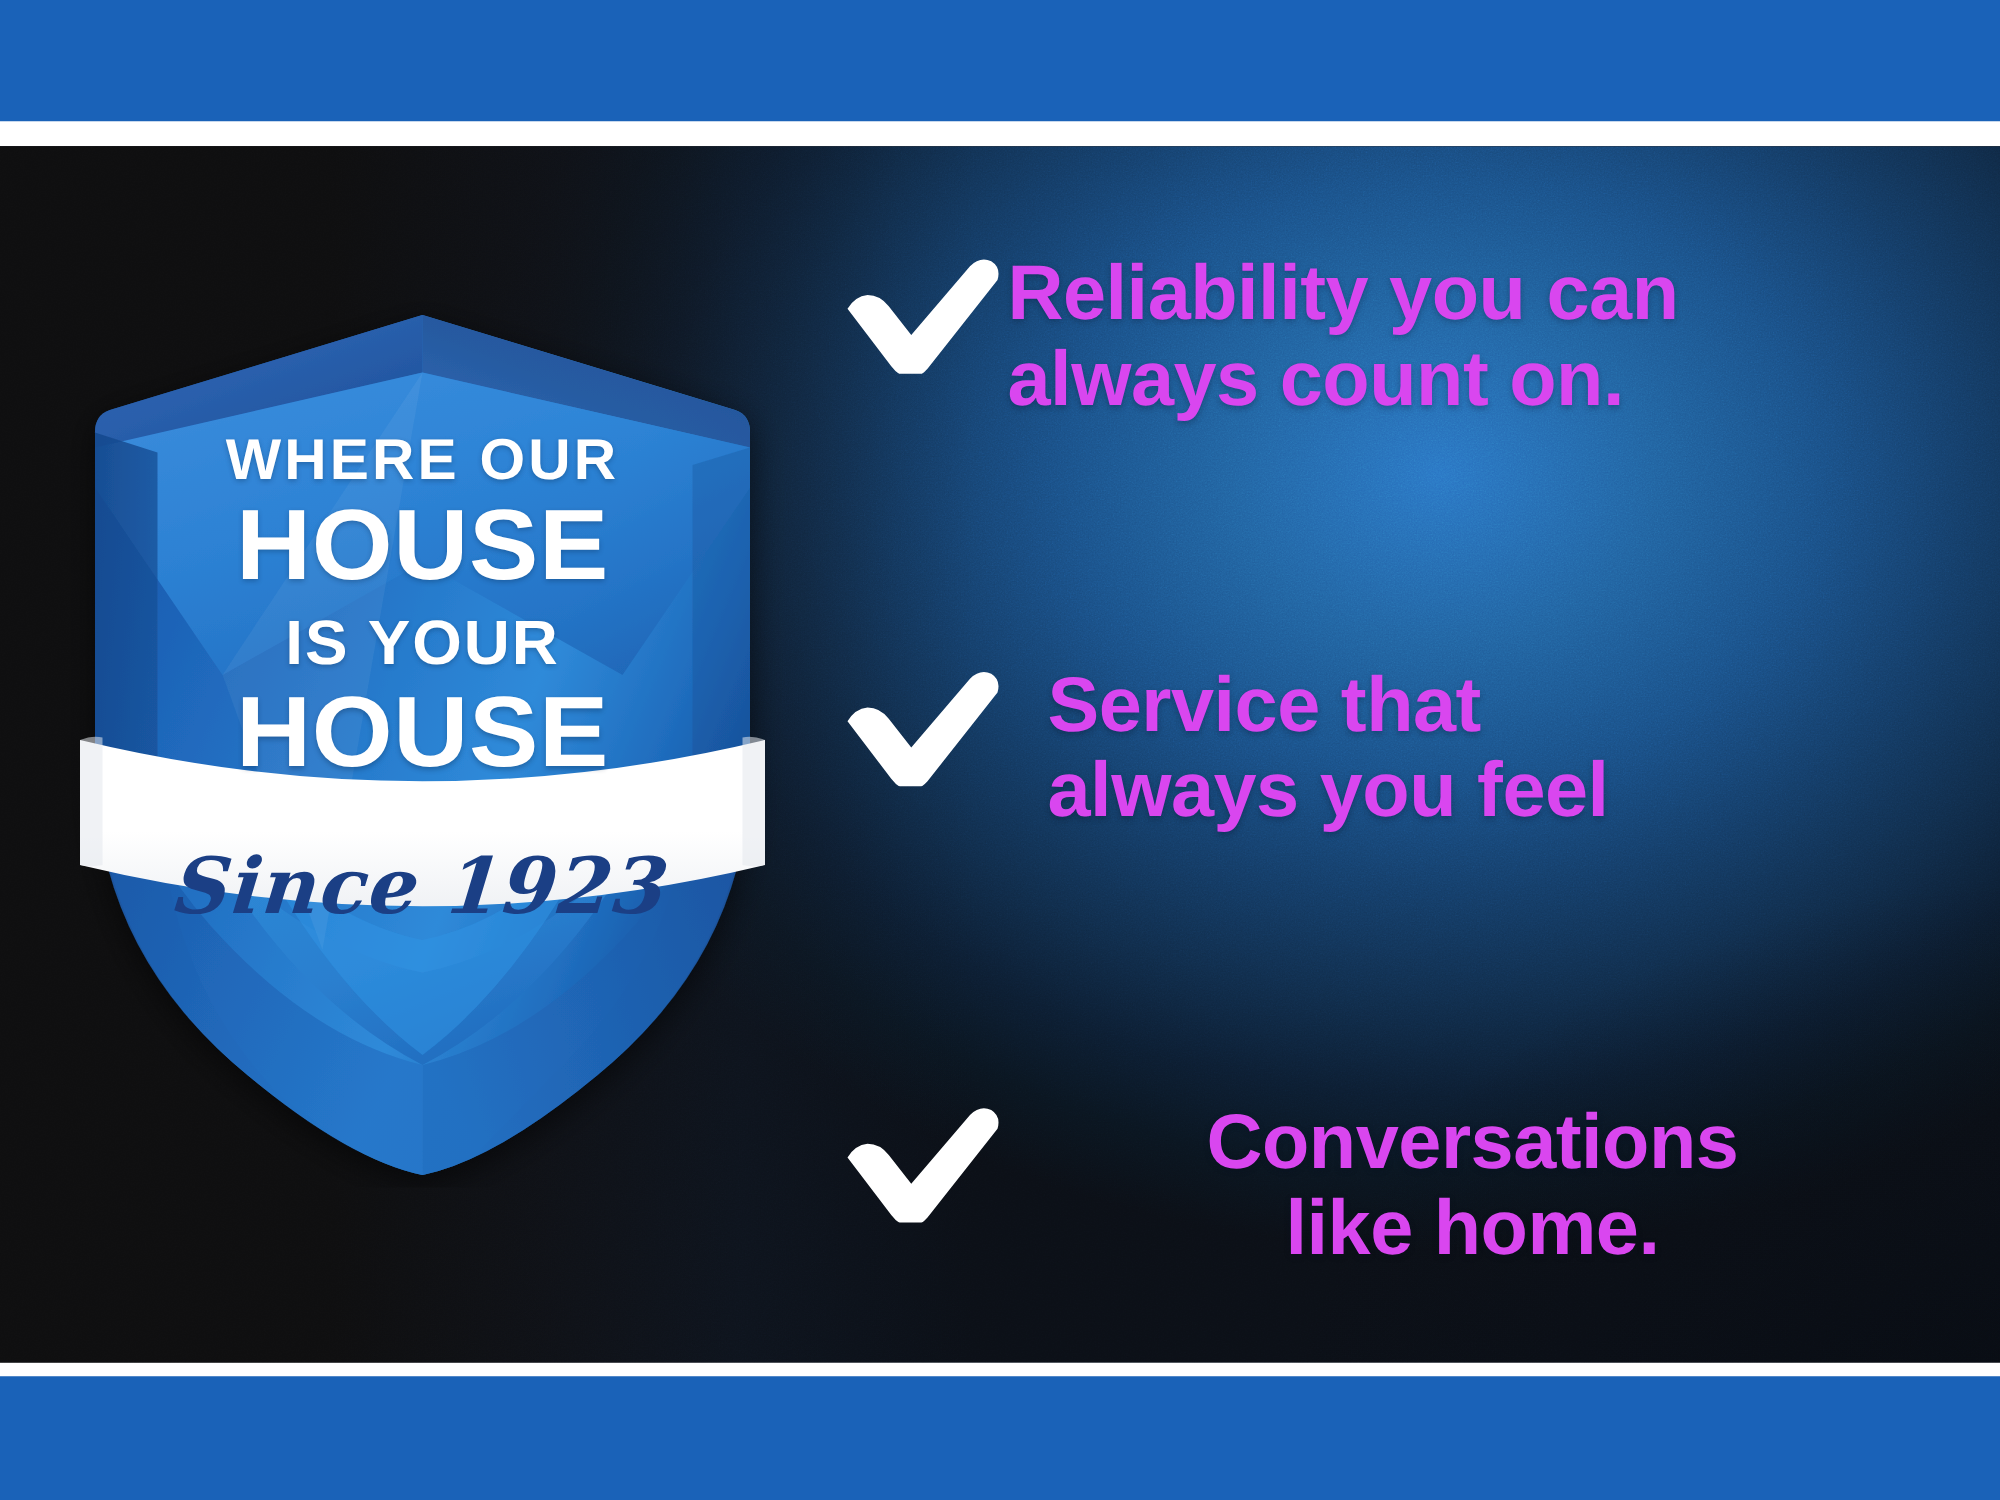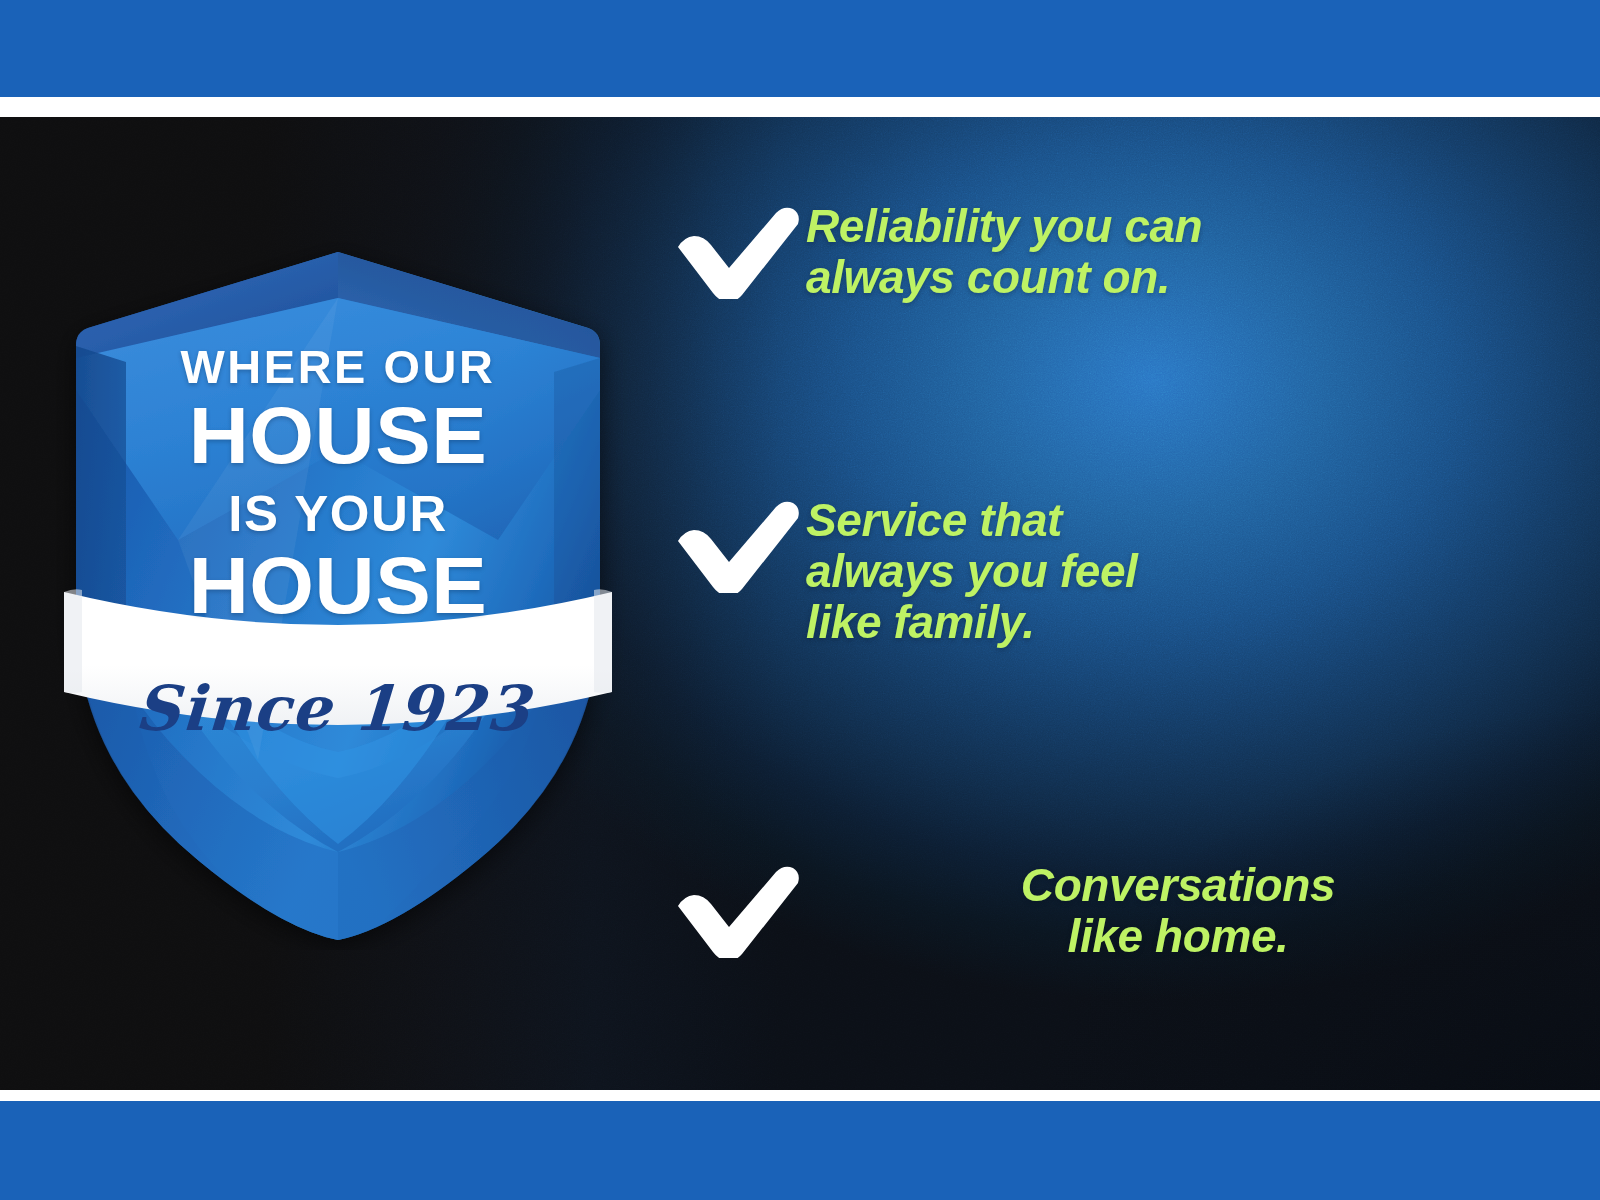--- a/index.html
+++ b/index.html
@@ -171,42 +171,41 @@
     left: 670px;
     top: 80px;      
     width: 880px;
   }
   .benefit {
     position: relative;
     display: flex;
     align-items: flex-start;
   }
   #benefit-0 { margin-top: 0px;   }
-  #benefit-1 { margin-top: 188px; }
+  #benefit-1 { margin-top: 188px; gap: 32px; }
   #benefit-2 { margin-top: 208px; text-align: center; }
 
   .check-icon {
     flex: 0 0 auto;
     width: 136px;
     height: 96px;
     margin-top: 6px;
   }
   .check-icon svg { display: block; width: 100%; height: 100%; }
 
   .benefit-text {
     flex: 1 1 auto;
-    color: #bef264;
+    color: #d946ef;
     font-family: "Liberation Sans", sans-serif;
     font-weight: bold;
-    font-size: 46px;
+    font-size: 62px;
     line-height: 1.11;
     letter-spacing: -0.4px;
     padding-top: 4px;
     text-shadow: 0 2px 5px rgba(4,16,34,0.28);
-    font-style: italic;
   }
   .benefit-text .tline { display: block; white-space: nowrap; }
 </style>
 </head>
 <body>
 
 <div id="stage">
 
   <div id="top-bar" class="brand-bar"></div>
 
@@ -358,21 +357,20 @@
         <div class="check-icon">
           <svg viewBox="0 0 136 96" xmlns="http://www.w3.org/2000/svg">
             <path d="M 8 44 Q 14 34 24 33 Q 34 33 41 42 L 59 65 L 106 10
                      Q 114 2 123 6 Q 131 11 128 21
                      L 72 92 Q 65 100 57 99 Q 49 98 43 90 Z" fill="#ffffff"></path>
           </svg>
         </div>
         <div class="benefit-text">
           <span class="tline">Service that</span>
           <span class="tline">always you feel</span>
-          <span class="tline">like family.</span>
         </div>
       </div>
 
       <div class="benefit" id="benefit-2">
         <div class="check-icon">
           <svg viewBox="0 0 136 96" xmlns="http://www.w3.org/2000/svg">
             <path d="M 8 44 Q 14 34 24 33 Q 34 33 41 42 L 59 65 L 106 10
                      Q 114 2 123 6 Q 131 11 128 21
                      L 72 92 Q 65 100 57 99 Q 49 98 43 90 Z" fill="#ffffff"></path>
           </svg>

